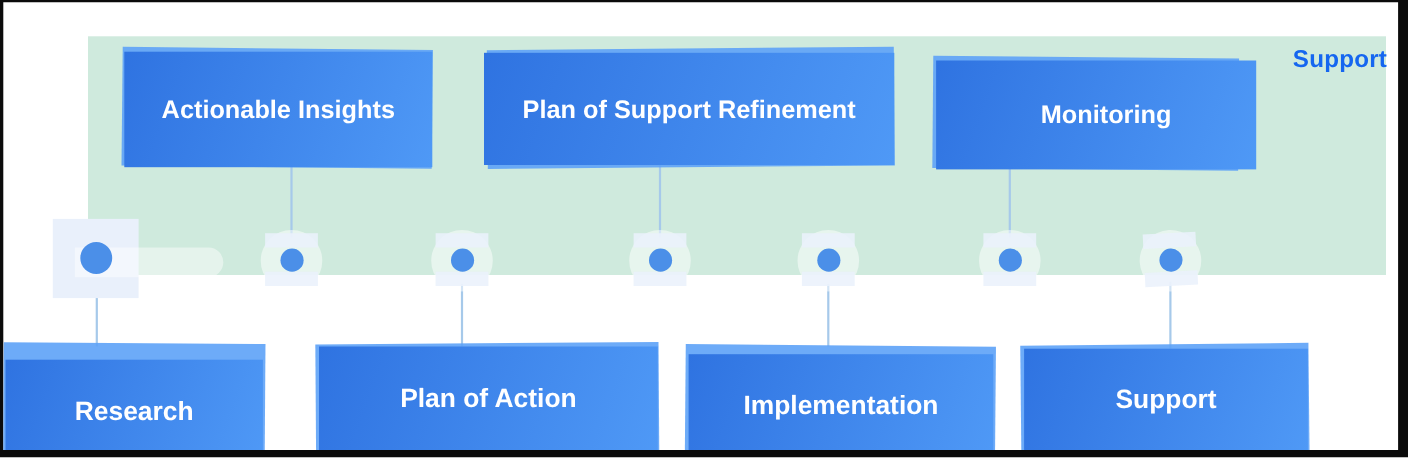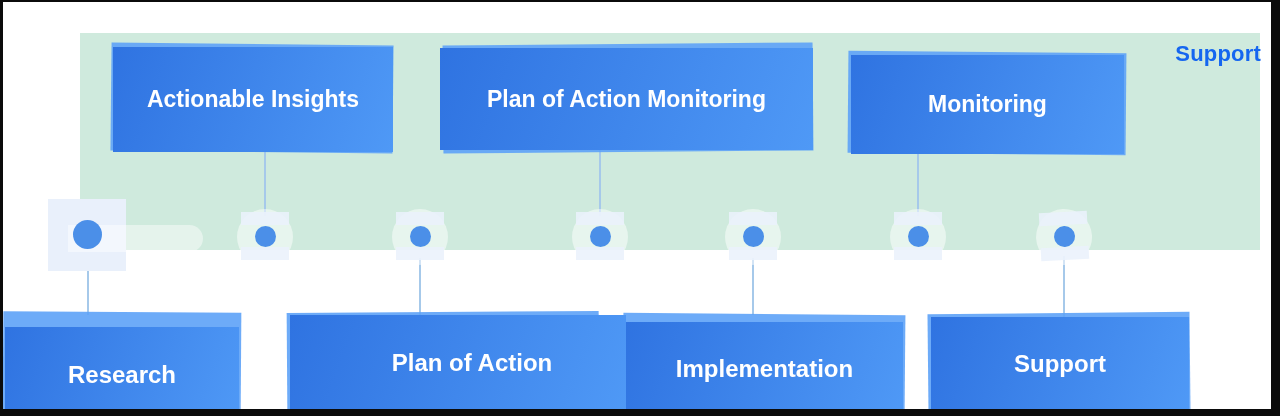--- a/index.html
+++ b/index.html
@@ -27,25 +27,25 @@
   }
   .stage.top{font-size:23px;}
   .stage.bottom{font-size:24px;}
   .shadow{
     position:absolute;z-index:2;background:#5da2f7;opacity:.9;
   }
   .s-insights{left:110px;top:45px;width:280px;height:105px;}
   .sh-insights{left:108px;top:42px;width:282px;height:108px;transform:rotate(.6deg);}
   .s-refinement{left:437px;top:46px;width:373px;height:102px;}
   .sh-refinement{left:440px;top:42px;width:370px;height:108px;transform:rotate(-.5deg);}
-  .s-monitoring{left:848px;top:53px;width:273px;height:99px;}
+  .s-monitoring{left:848px;top:53px;width:273px;height:99px;padding-left:18px;}
   .sh-monitoring{left:845px;top:50px;width:278px;height:102px;transform:rotate(.5deg);}
   .s-research{left:2px;top:313px;width:234px;height:96px;margin-top:12px;}
   .sh-research{left:0px;top:310px;width:238px;height:101px;transform:rotate(.4deg);}
-  .s-plan{left:287px;top:313px;width:308px;height:96px;padding-left:28px;}
+  .s-plan{left:287px;top:313px;width:308px;height:96px;}
   .sh-plan{left:284px;top:310px;width:312px;height:101px;transform:rotate(-.4deg);}
   .s-implementation{left:623px;top:320px;width:277px;height:94px;}
   .sh-implementation{left:620px;top:312px;width:282px;height:99px;transform:rotate(.5deg);}
   .s-launch{left:928px;top:315px;width:258px;height:94px;}
   .sh-launch{left:925px;top:311px;width:262px;height:100px;transform:rotate(-.6deg);}
   
   .vline{position:absolute;width:2px;background:#a6c9ea;z-index:1;}
   .l1{left:261px;top:148px;height:66px;}
   .l2{left:596px;top:146px;height:68px;}
   .l3{left:914px;top:150px;height:64px;}
@@ -93,21 +93,21 @@
   <div class="vline l3"></div>
   <div class="vline l4"></div>
   <div class="vline l5"></div>
   <div class="vline l6"></div>
   <div class="vline l7"></div>
 
   <div class="stage top s-insights">
     <span>Actionable Insights</span>
   </div>
   <div class="stage top s-refinement">
-    <span>Plan of Action Monitoring</span>
+    <span>Plan of Support Refinement</span>
   </div>
   <div class="stage top s-monitoring">
     <span>Monitoring</span>
   </div>
 
   <div class="stage bottom s-research">
     <span>Research</span>
   </div>
   <div class="stage bottom s-plan">
     <span>Plan of Action</span>

